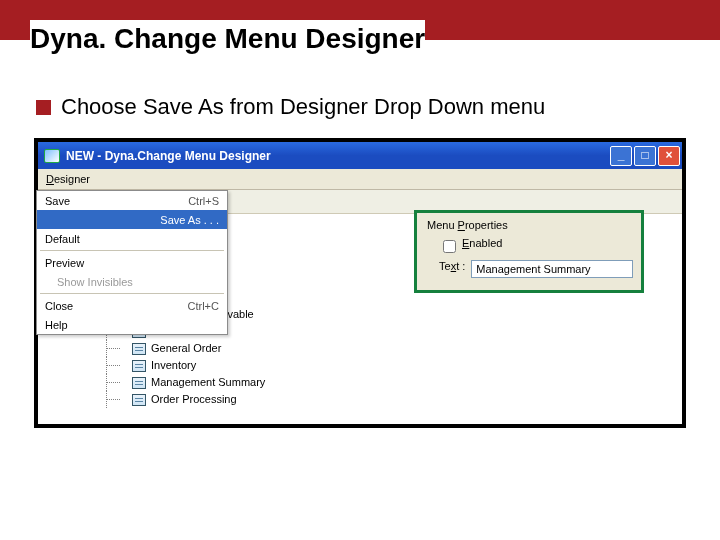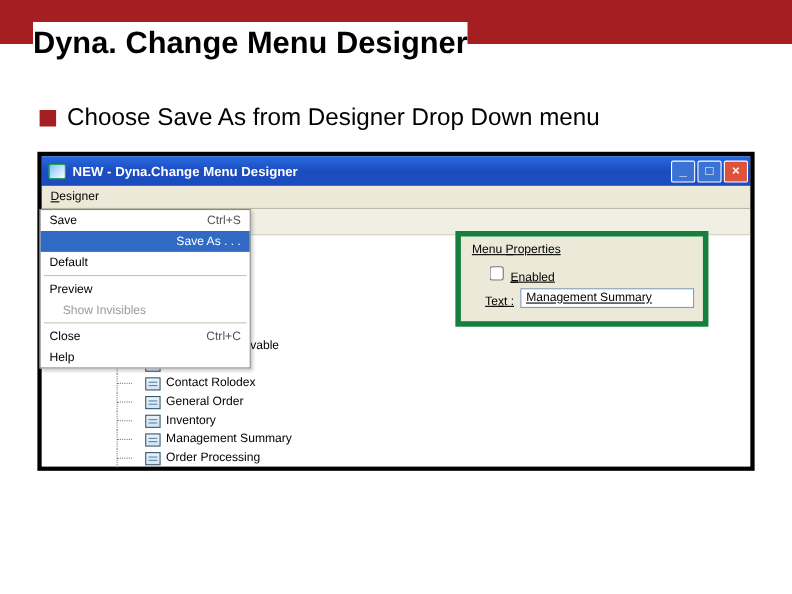--- a/index.html
+++ b/index.html
@@ -21,23 +21,23 @@
   .win-close { background: #e0513a; }
   
   .menubar { height: 21px; background: #ece9d8; border-bottom: 1px solid #bfb8a5; display: flex; align-items: center; font-family: Tahoma, sans-serif; font-size: 11px; }
   .menubar-item { padding: 3px 8px; }
   
   .toolbar { height: 24px; background: #efefe4; border-bottom: 1px solid #cfcab5; display: flex; align-items: center; padding-left: 140px; }
   .tool-icon { width: 16px; height: 16px; margin-right: 8px; }
   
   .workspace { position: absolute; left: 0; right: 0; top: 72px; bottom: 0; background: #fff; }
   
-  .prop-panel { position: absolute; right: 38px; top: -4px; width: 230px; background: #ece9d8; border: 5px solid #15803d; font-family: Tahoma, sans-serif; font-size: 11px; padding: 4px 8px 8px 8px; text-decoration: underline; }
+  .prop-panel { position: absolute; right: 38px; top: -4px; width: 230px; background: #ece9d8; border: 3px solid #15803d; font-family: Tahoma, sans-serif; font-size: 11px; padding: 4px 8px 8px 8px; }
   .prop-panel .hdr { margin: 2px 0 6px 2px; }
-  .prop-panel .row { display: flex; align-items: flex-end; margin: 4px 0 4px 14px; }
+  .prop-panel .row { display: flex; align-items: flex-start; margin: 4px 0 4px 14px; }
   .prop-panel input[type=checkbox] { margin-right: 6px; }
   .prop-panel .txt-label { margin-right: 6px; }
   .prop-panel .txt-input { flex: 1; height: 18px; border: 1px solid #7f9db9; background: #fff; padding: 1px 4px; font-size: 11px; }
   
   .dropdown { position: absolute; left: -2px; top: 48px; width: 192px; background: #fff; border: 1px solid #8b8b8b; font-family: Tahoma, sans-serif; font-size: 11px; z-index: 10; box-shadow: 2px 2px 3px rgba(0,0,0,0.2); }
   .dd-item { display: flex; align-items: center; height: 19px; padding: 0 8px; }
   .dd-item.highlight { background: #316ac5; color: #fff; text-align: right; }
   .dd-item.disabled { color: #9a9a9a; padding-left: 20px; }
   .dd-item .label { flex: 1; }
   .dd-item .accel { color: #555; }
@@ -153,25 +153,20 @@
           <span>Accounts Receivable</span>
         </div>
       <div class="tree-row">
           <div class="tree-lines"></div>
           <div class="doc-icon"></div>
           <span>Commissions</span>
         </div>
       <div class="tree-row">
           <div class="tree-lines"></div>
           <div class="doc-icon"></div>
-          <span>Contact Rolodex</span>
-        </div>
-      <div class="tree-row">
-          <div class="tree-lines"></div>
-          <div class="doc-icon"></div>
           <span>General Order</span>
         </div>
       <div class="tree-row">
           <div class="tree-lines"></div>
           <div class="doc-icon"></div>
           <span>Inventory</span>
         </div>
       <div class="tree-row">
           <div class="tree-lines"></div>
           <div class="doc-icon"></div>

